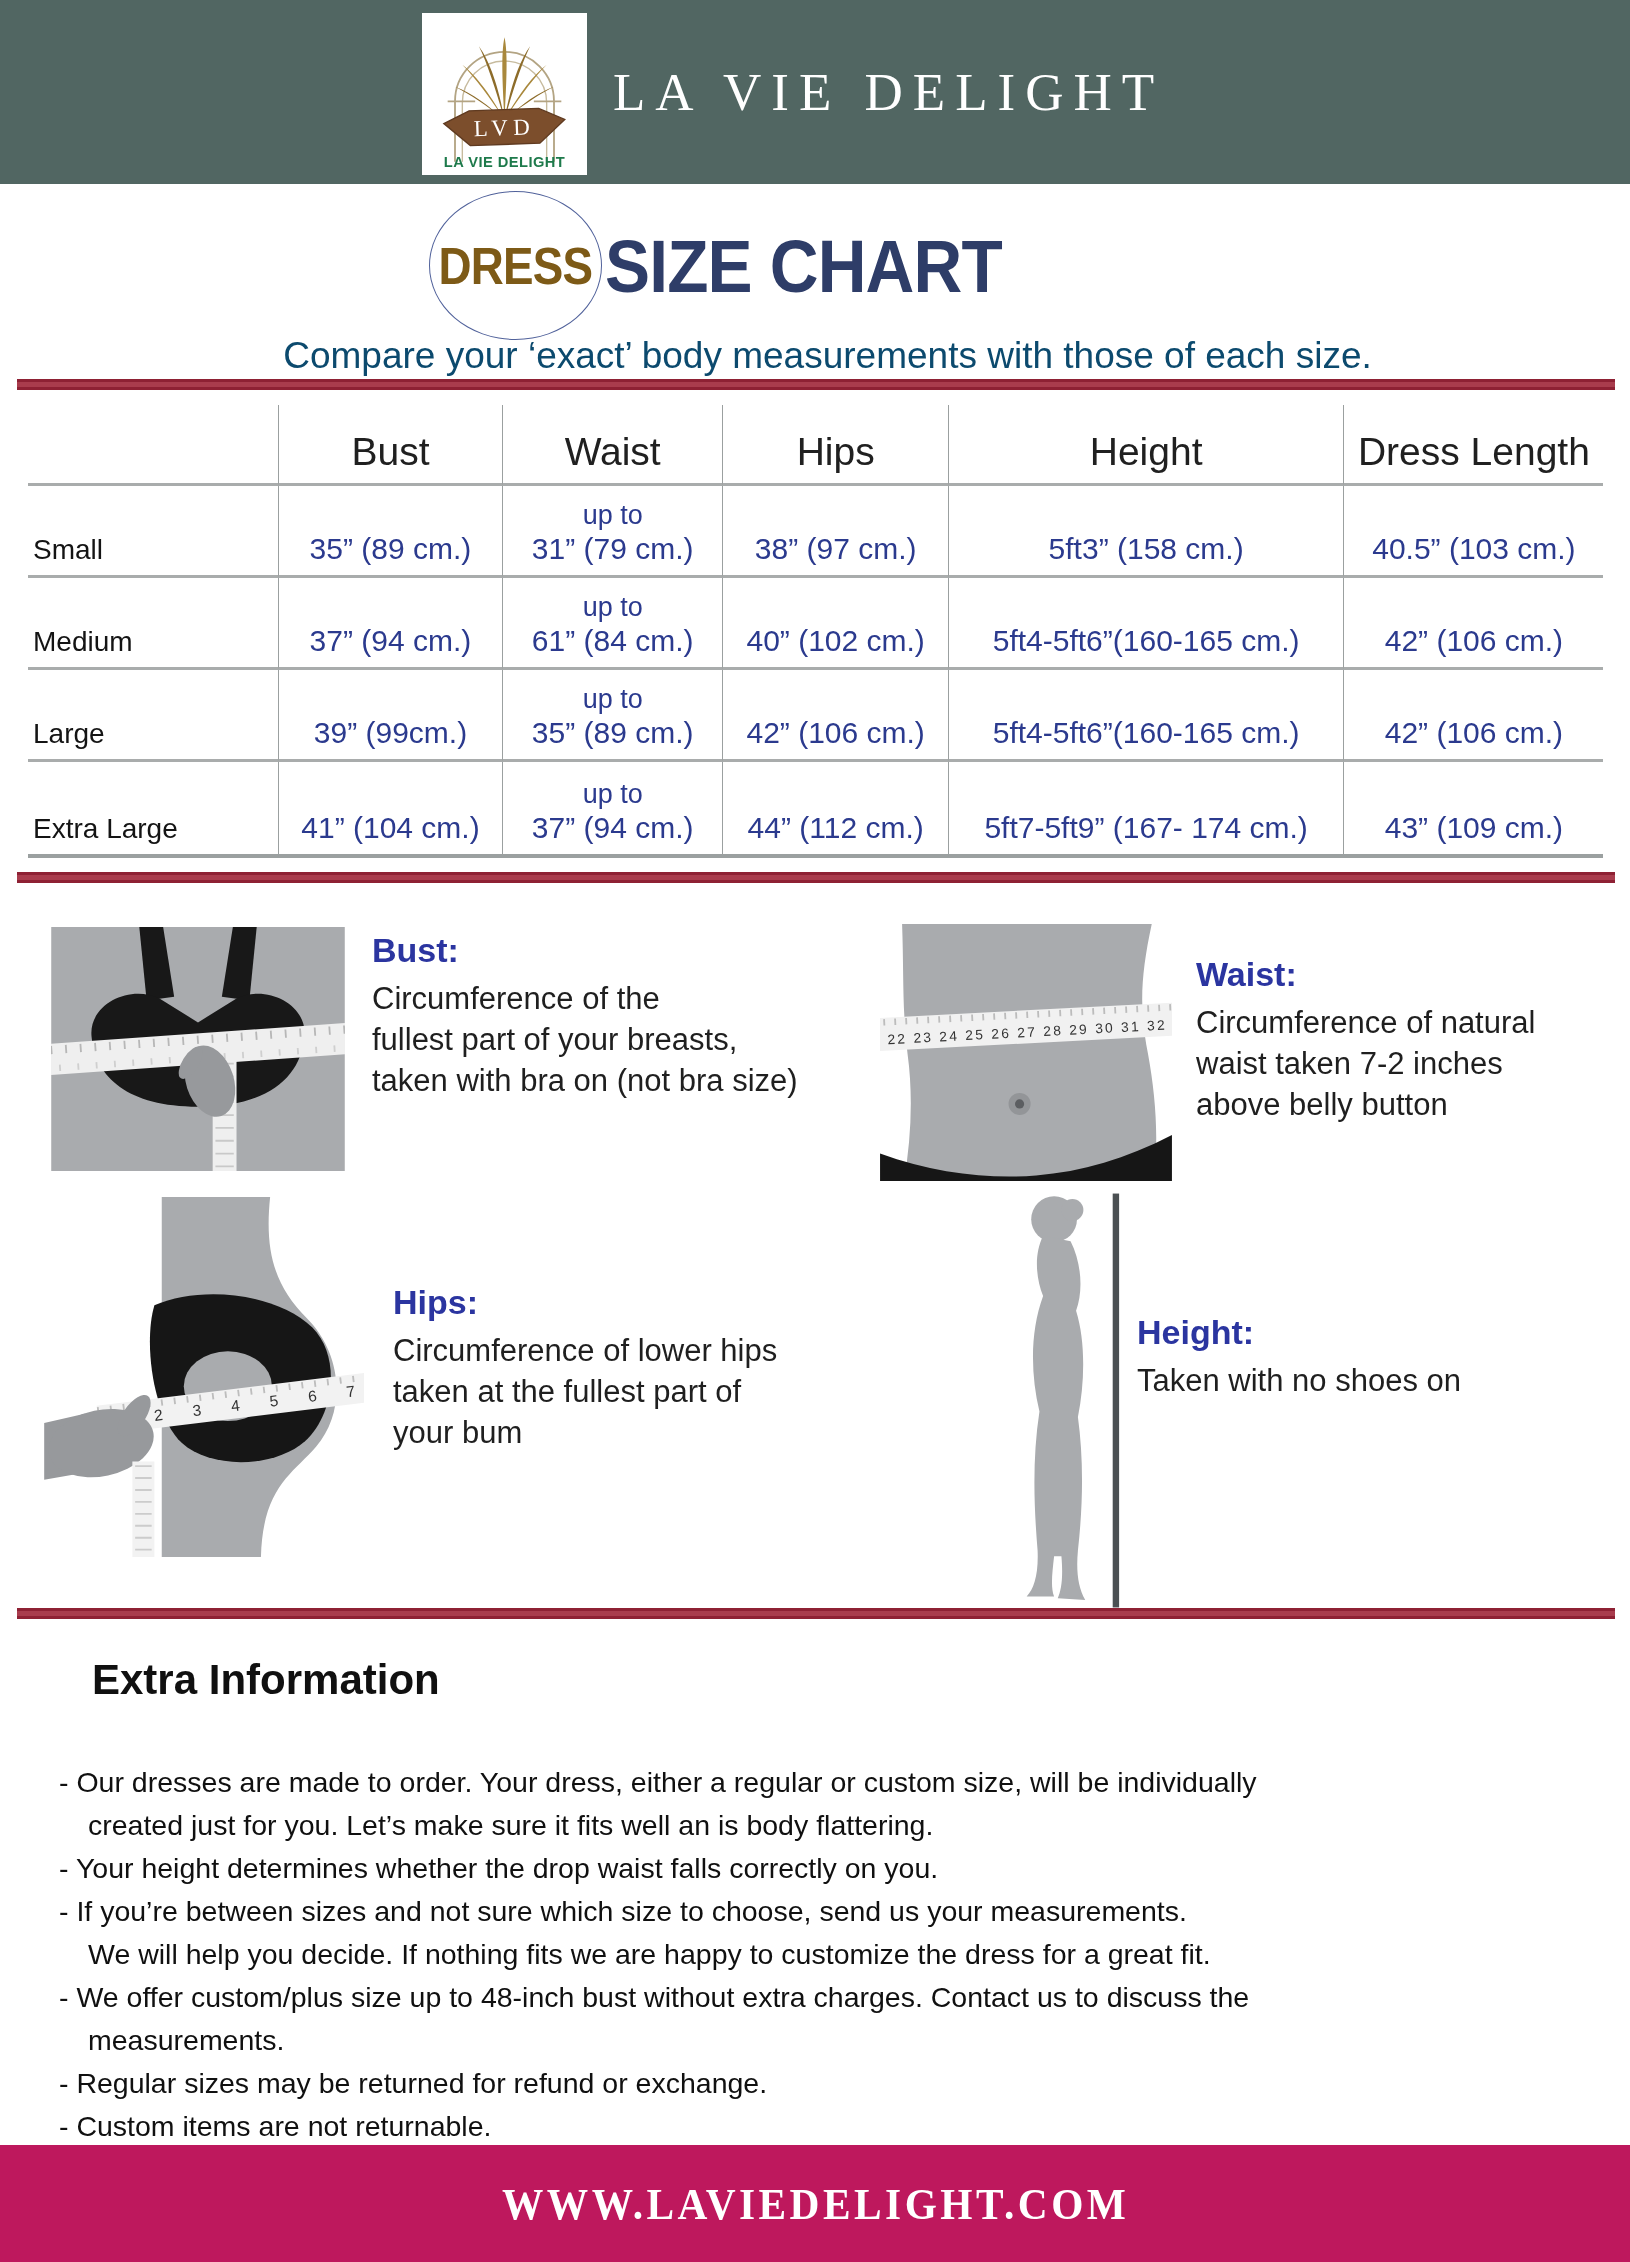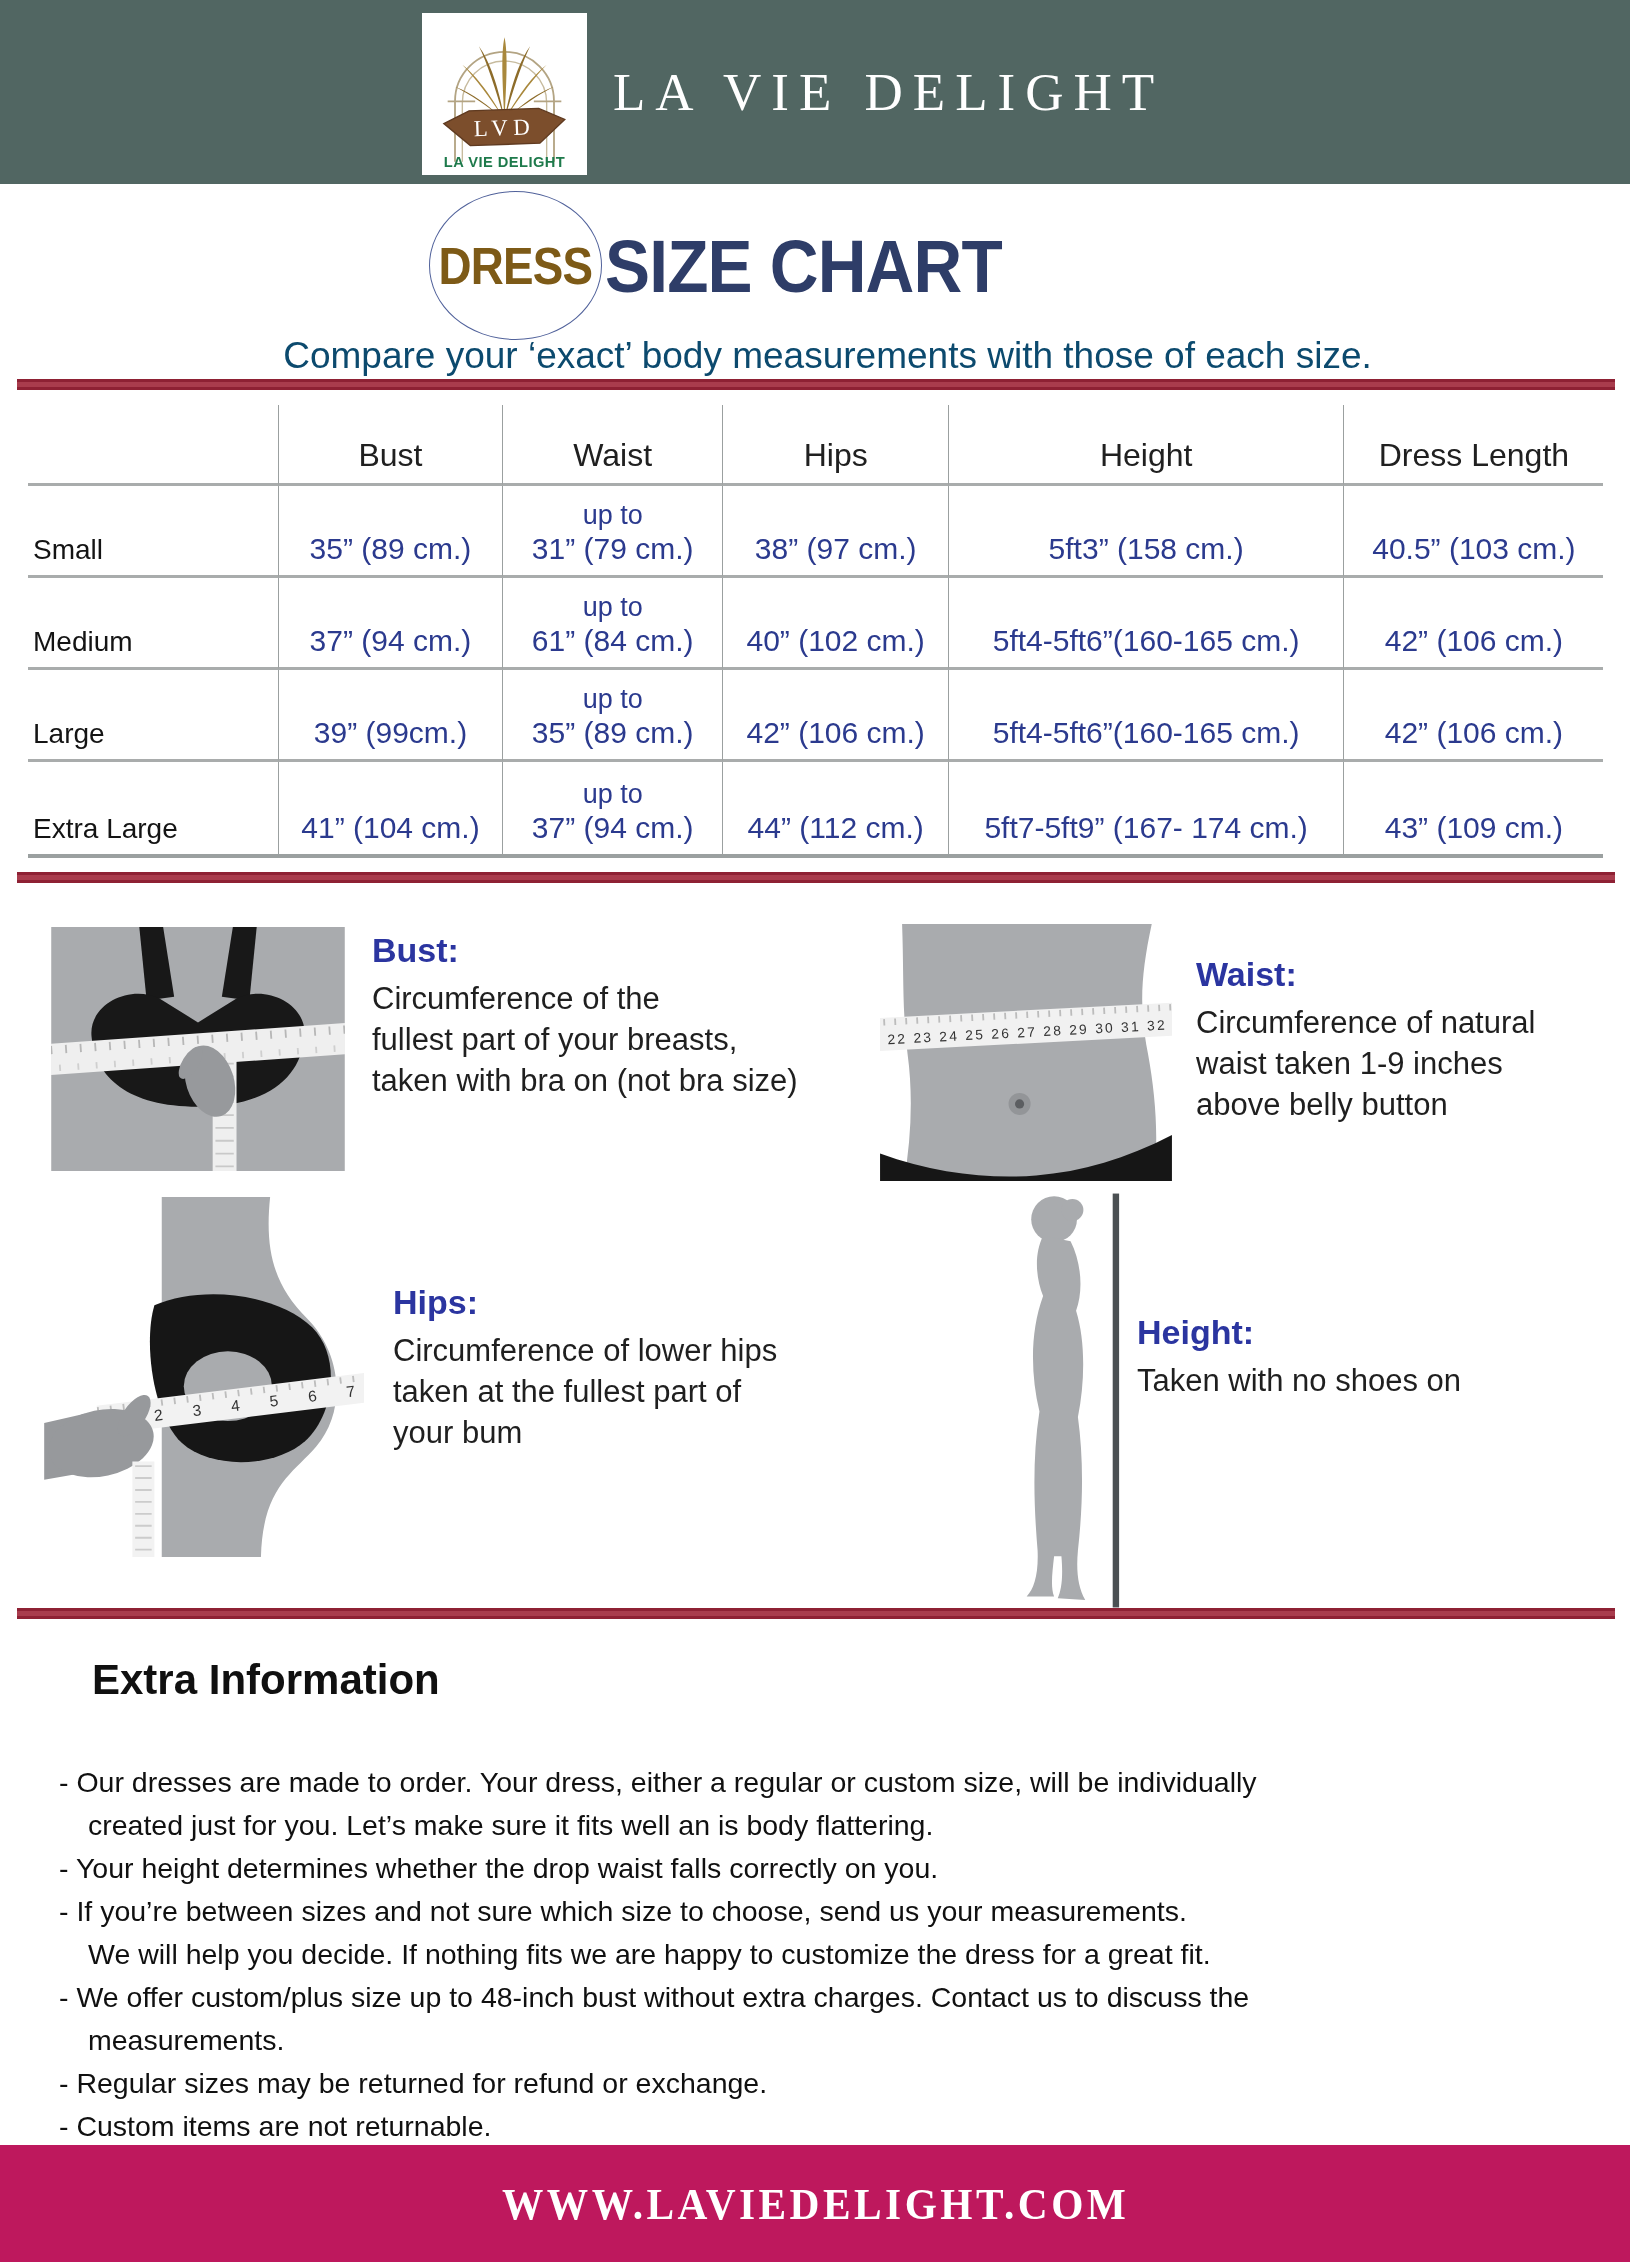--- a/index.html
+++ b/index.html
@@ -23,21 +23,21 @@
   .subtitle { text-align:center; color:#0c4a6e; font-size:37px; margin-top:-5.5px;margin-left:24px; }
 
   .rule { height:11px; margin:0 16.5px;
           background:linear-gradient(to bottom,#8e2134 0 25%, #a93c4d 25% 75%, #8e2134 75% 100%); }
 
   
   .size-table { display:grid; margin:14.7px 27.5px 0 27.5px;
                 grid-template-columns:15.9% 14.2% 14% 14.3% 25.1% 16.5%; }
   .cell { border-bottom:3.7px solid #a9acac; display:flex; flex-direction:column; justify-content:flex-end; align-items:center; padding-bottom:9.2px; }
   .cell.vline { border-left:1.8px solid #9ba0a0; }
-  .cell.th { height:81px; font-size:32px; color:#202020; }
+  .cell.th { height:81px; font-size:39px; color:#202020; }
   .cell.td { height:92px; font-size:30px; color:#2b3a8e; text-align:center; }
   .cell.rowlab { align-items:flex-start; font-size:28px; color:#141414; padding-left:5.5px; }
   .cell.last { border-bottom:4.6px solid #9ba0a0; height:96px; }
   .upto { font-size:27px; line-height:33px; }
 
   
   .measures { position:relative; height:725px; }
   .m-label { font-size:34px; font-weight:bold; color:#2b35a0; margin-bottom:7.3px; }
   .m-text { font-size:31px; line-height:41px; color:#1f1f1f; }
   .abs { position:absolute; }
@@ -179,21 +179,21 @@
       <g transform="rotate(-3 160 112)">
         <rect x="-8" y="94" width="334" height="36" fill="#f1f1f1"></rect>
         <path d="M326,94 L346,112 L326,130 Z" fill="#f1f1f1"></path>
         <line x1="-8" y1="99" x2="330" y2="99" stroke="#9a9a9a" stroke-width="7" stroke-dasharray="2 10" opacity="0.6"></line>
         <text x="160" y="123" text-anchor="middle" font-size="15" letter-spacing="2.5" fill="#333333">22 23 24 25 26 27 28 29 30 31 32</text>
       </g>
     </svg>
     <div class="abs" style="left:1196px; top:72px;">
       <div class="m-label">Waist:</div>
       <div class="m-text">Circumference of natural</div>
-      <div class="m-text">waist taken 1-9 inches</div>
+      <div class="m-text">waist taken 7-2 inches</div>
       <div class="m-text">above belly button</div>
     </div>
 
     <svg class="abs" style="left:44px; top:314px;" width="320" height="360" viewBox="0 0 348 392">
       <path d="M128,0 H246 C240,58 250,96 286,132 C324,170 330,232 296,272 C270,302 238,316 236,392 H128 Z" fill="#a9abae"></path>
       <path d="M120,118 C170,96 252,104 292,142 C322,172 318,234 284,266 C250,296 180,296 150,268 C118,238 108,158 120,118 Z" fill="#161616"></path>
       <ellipse cx="200" cy="206" rx="48" ry="38" fill="#a9abae"></ellipse>
       <g transform="rotate(-7 200 226)">
         <rect x="58" y="210" width="300" height="32" fill="#f2f2f2"></rect>
         <line x1="58" y1="215" x2="358" y2="215" stroke="#9a9a9a" stroke-width="7" stroke-dasharray="2 12" opacity="0.6"></line>

